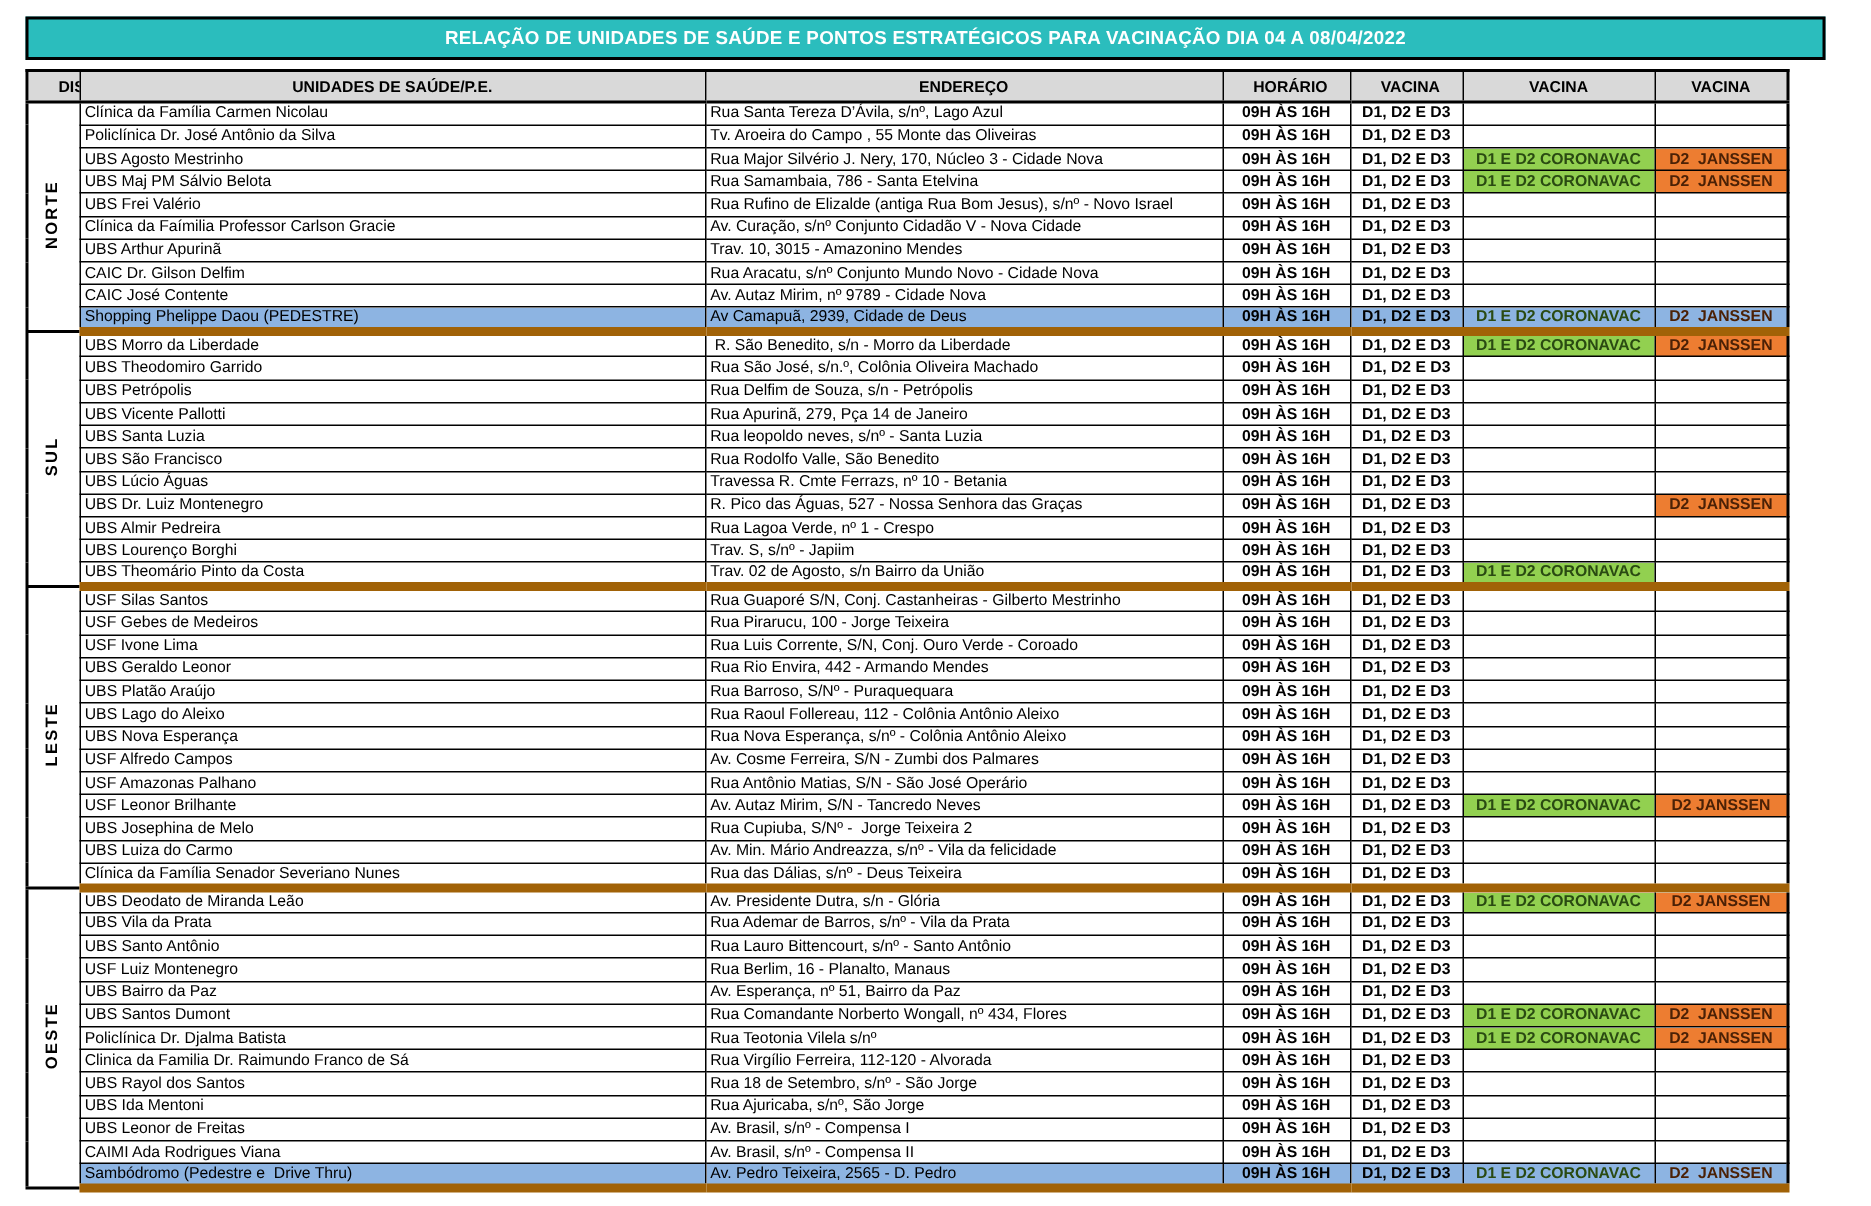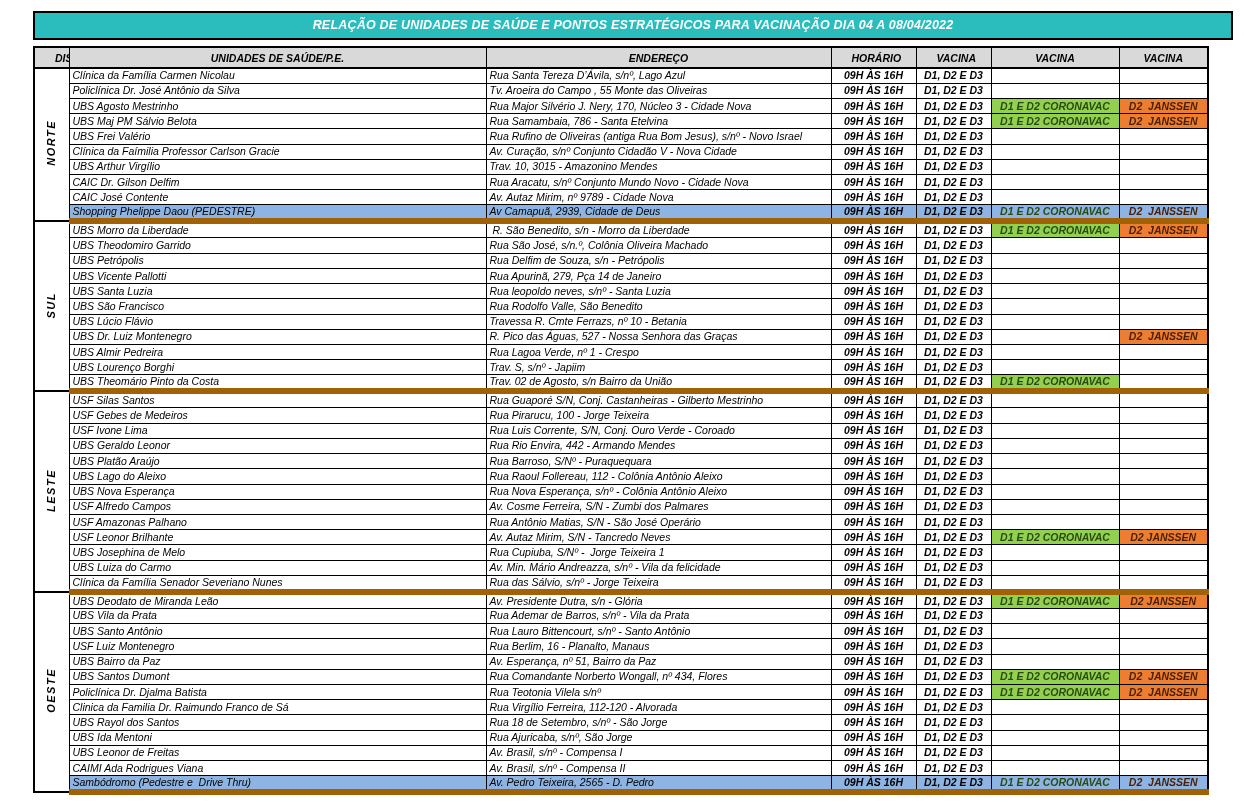--- a/index.html
+++ b/index.html
@@ -1,20 +1,20 @@
 <!DOCTYPE html>
 <html style="--teal: #2bbdbd; --header_gray: #d9d9d9; --green_bg: #92d050; --green_text: #2a4a12; --orange_bg: #ed7d31; --orange_text: #4b2106; --blue_row: #8db4e2;"><head>
 <meta charset="utf-8">
 <style>
   html,body { margin:0; padding:0; background:#ffffff; }
   .sheet {
     position:relative; width:1247px; height:804px; background:#fff;
     font-family:"Liberation Sans","DejaVu Sans",sans-serif; color:#000;
   }
-  .container { position:absolute; left:33px; top:11px; width:1200px;font-style:italic; }
+  .container { position:absolute; left:17px; top:11px; width:1200px; }
   .title-bar {
     box-sizing:border-box; width:100%; height:29px;
     background:var(--teal,#2bbdbd); border:2px solid #000;
     color:#fff; font-weight:bold; font-size:12.5px; text-align:center;
     line-height:25px; letter-spacing:.2px;
   }
   .gap { height:6px; }
   table { border-collapse:collapse; table-layout:fixed; width:1174px; border:2px solid #000; }
   th {
     box-sizing:border-box; height:21px; background:var(--header_gray,#d9d9d9);
@@ -99,36 +99,36 @@
           <tr>
             <td>UBS Maj PM Sálvio Belota</td>
             <td>Rua Samambaia, 786 - Santa Etelvina</td>
             <td class="center bold">09H ÀS 16H</td>
             <td class="center bold">D1, D2 E D3</td>
             <td class="center bold green">D1 E D2 CORONAVAC</td>
             <td class="center bold orange">D2  JANSSEN</td>
           </tr>
           <tr>
             <td>UBS Frei Valério</td>
-            <td>Rua Rufino de Oliveiras (antiga Rua Bom Jesus), s/nº - Novo Israel</td>
+            <td>Rua Rufino de Elizalde (antiga Rua Bom Jesus), s/nº - Novo Israel</td>
             <td class="center bold">09H ÀS 16H</td>
             <td class="center bold">D1, D2 E D3</td>
             <td class="center bold"></td>
             <td class="center bold"></td>
           </tr>
           <tr>
             <td>Clínica da Faímilia Professor Carlson Gracie</td>
             <td>Av. Curação, s/nº Conjunto Cidadão V - Nova Cidade</td>
             <td class="center bold">09H ÀS 16H</td>
             <td class="center bold">D1, D2 E D3</td>
             <td class="center bold"></td>
             <td class="center bold"></td>
           </tr>
           <tr>
-            <td>UBS Arthur Virgílio</td>
+            <td>UBS Arthur Apurinã</td>
             <td>Trav. 10, 3015 - Amazonino Mendes</td>
             <td class="center bold">09H ÀS 16H</td>
             <td class="center bold">D1, D2 E D3</td>
             <td class="center bold"></td>
             <td class="center bold"></td>
           </tr>
           <tr>
             <td>CAIC Dr. Gilson Delfim</td>
             <td>Rua Aracatu, s/nº Conjunto Mundo Novo - Cidade Nova</td>
             <td class="center bold">09H ÀS 16H</td>
@@ -195,21 +195,21 @@
           </tr>
           <tr>
             <td>UBS São Francisco</td>
             <td>Rua Rodolfo Valle, São Benedito</td>
             <td class="center bold">09H ÀS 16H</td>
             <td class="center bold">D1, D2 E D3</td>
             <td class="center bold"></td>
             <td class="center bold"></td>
           </tr>
           <tr>
-            <td>UBS Lúcio Flávio</td>
+            <td>UBS Lúcio Águas</td>
             <td>Travessa R. Cmte Ferrazs, nº 10 - Betania</td>
             <td class="center bold">09H ÀS 16H</td>
             <td class="center bold">D1, D2 E D3</td>
             <td class="center bold"></td>
             <td class="center bold"></td>
           </tr>
           <tr>
             <td>UBS Dr. Luiz Montenegro</td>
             <td>R. Pico das Águas, 527 - Nossa Senhora das Graças</td>
             <td class="center bold">09H ÀS 16H</td>
@@ -317,37 +317,37 @@
           <tr>
             <td>USF Leonor Brilhante</td>
             <td>Av. Autaz Mirim, S/N - Tancredo Neves</td>
             <td class="center bold">09H ÀS 16H</td>
             <td class="center bold">D1, D2 E D3</td>
             <td class="center bold green">D1 E D2 CORONAVAC</td>
             <td class="center bold orange">D2 JANSSEN</td>
           </tr>
           <tr>
             <td>UBS Josephina de Melo</td>
-            <td>Rua Cupiuba, S/Nº -  Jorge Teixeira 1</td>
+            <td>Rua Cupiuba, S/Nº -  Jorge Teixeira 2</td>
             <td class="center bold">09H ÀS 16H</td>
             <td class="center bold">D1, D2 E D3</td>
             <td class="center bold"></td>
             <td class="center bold"></td>
           </tr>
           <tr>
             <td>UBS Luiza do Carmo</td>
             <td>Av. Min. Mário Andreazza, s/nº - Vila da felicidade</td>
             <td class="center bold">09H ÀS 16H</td>
             <td class="center bold">D1, D2 E D3</td>
             <td class="center bold"></td>
             <td class="center bold"></td>
           </tr>
           <tr class="sec-end">
             <td>Clínica da Família Senador Severiano Nunes</td>
-            <td>Rua das Sálvio, s/nº - Jorge Teixeira</td>
+            <td>Rua das Dálias, s/nº - Deus Teixeira</td>
             <td class="center bold">09H ÀS 16H</td>
             <td class="center bold">D1, D2 E D3</td>
             <td class="center bold"></td>
             <td class="center bold"></td>
           </tr>
           <tr>
             <td rowspan="13" class="disa"><span>OESTE</span></td>
             <td>UBS Deodato de Miranda Leão</td>
             <td>Av. Presidente Dutra, s/n - Glória</td>
             <td class="center bold">09H ÀS 16H</td>

